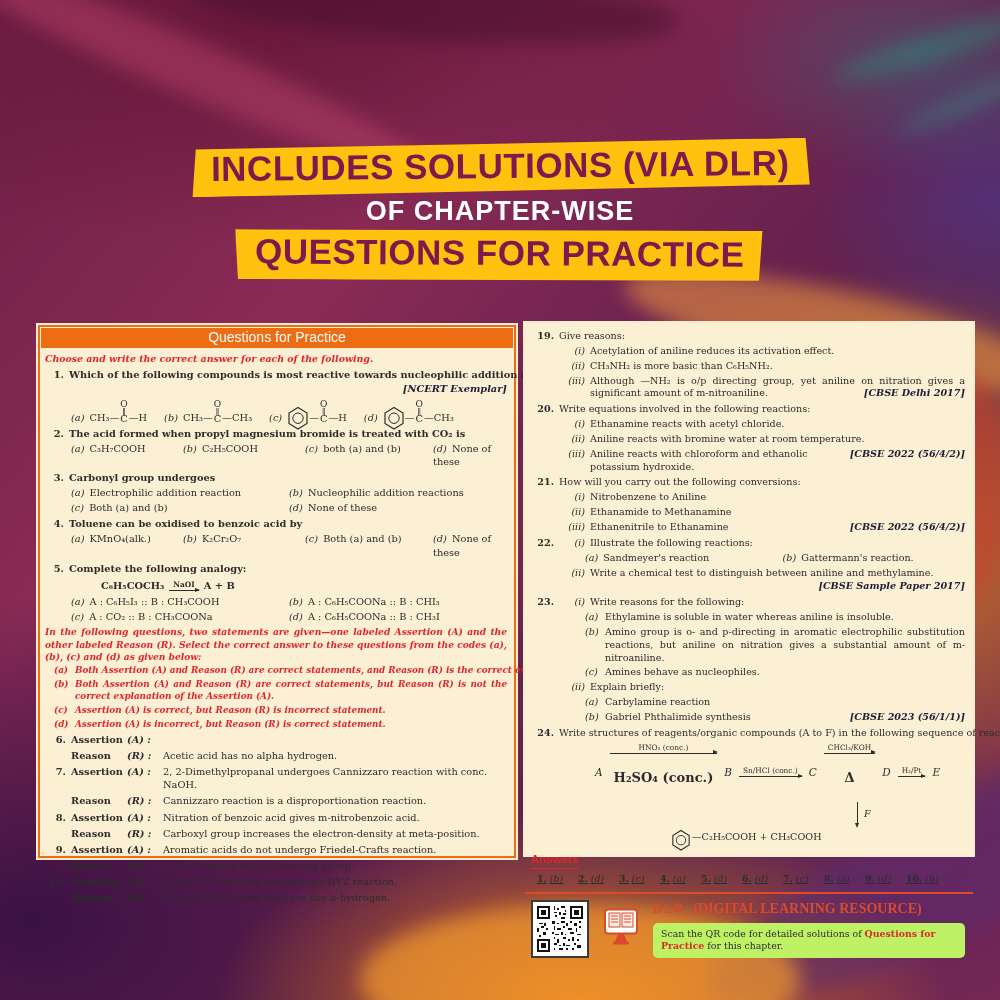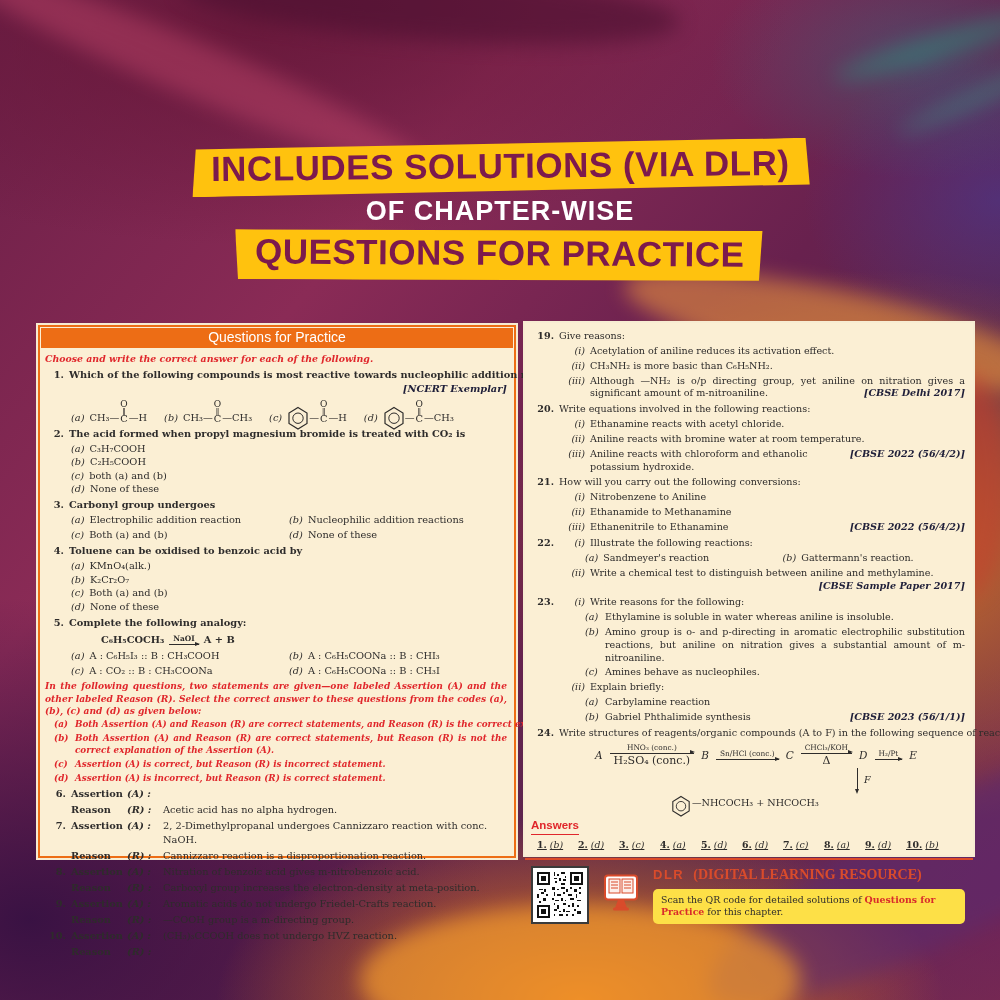--- a/index.html
+++ b/index.html
@@ -49,32 +49,32 @@
   .tagline{text-align:right;margin-top:0;}
   .tag{font-weight:bold;font-style:italic;color:#20203A;}
 
   .structrow{display:flex;align-items:flex-end;margin:4px 0 2px 2px;}
   .sopt{display:flex;align-items:flex-end;margin-right:17px;}
   .ol{font-style:italic;margin-right:5px;}
   .cc{display:inline-flex;flex-direction:column;align-items:center;line-height:1;margin:0 1px;}
   .cc .co{font-size:9px;} .cc .cd{font-size:8px;line-height:.72;} .cc .ck{font-size:9.8px;}
   .benz{margin-bottom:-6px;flex:none;}
 
-  .opt4{display:flex;margin-top:1.5px;padding-left:2px;flex-direction:column;}
+  .opt4{display:flex;margin-top:1.5px;padding-left:2px;}
   .opt4 .c1{width:112px;} .opt4 .c2{width:122px;} .opt4 .c3{width:128px;} .opt4 .c4{flex:1;}
   .opt2{display:flex;margin-top:1.5px;padding-left:2px;}
   .opt2 > div{width:50%;}
 
   .rxn{display:flex;align-items:center;font-weight:bold;padding-left:32px;margin:4px 0 2px;}
   .rxa{display:inline-flex;flex-direction:column;align-items:center;margin:0 5px;font-style:normal;}
   .rxa .at{font-size:7.4px;line-height:1.1;padding:0 4px;}
   .rxa .al{position:relative;height:1px;background:#2E2C2B;align-self:stretch;margin-top:1px;}
   .rxa .al::after{content:"";position:absolute;right:-1px;top:-2.5px;width:0;height:0;
     border-left:5px solid #2E2C2B;border-top:2.5px solid transparent;border-bottom:2.5px solid transparent;}
-  .rxa .ab{font-size:11px;line-height:1.1;padding:0 4px;margin-top:1px;}
+  .rxa .ab{font-size:13px;line-height:1.1;padding:16px 4px;margin-top:1px;font-weight:bold;}
 
   .arintro{font-size:9.1px;text-align:justify;margin-top:3px;line-height:1.35;}
   .code{display:flex;margin-top:2px;padding-left:9px;font-size:8.8px;line-height:1.35;}
   .code .cl{width:21px;flex:none;}
   .code .ct{flex:1;}
 
   .arow{display:flex;margin-top:2.5px;}
   .arow .an{width:21px;text-align:right;padding-right:5px;font-weight:bold;flex:none;}
   .arow .aw{width:56px;font-weight:bold;flex:none;}
   .arow .at2{width:36px;font-weight:bold;font-style:italic;flex:none;}
@@ -116,21 +116,21 @@
 
   .dlr-rule{border-top:2px solid #DE4B28;margin:6px -8px 0 -6px;}
   .dlr{display:flex;align-items:center;margin-top:6px;gap:9px;}
   .qrbox{width:54px;height:54px;border:2px solid #3A3A3A;background:#fff;flex:none;
     display:flex;align-items:center;justify-content:center;}
   .dlricon{flex:none;width:46px;text-align:center;}
   .dlr-right{flex:1;}
   .dlr-trow{display:flex;align-items:baseline;gap:9px;}
   .dlr-t{font-family:"Liberation Sans","DejaVu Sans",sans-serif;font-weight:bold;color:#D94B2B;font-size:13px;letter-spacing:1.5px;}
   .dlr-s{font-family:Liberation Serif, serif;font-weight:bold;color:#D94B2B;font-size:14px;}
-  .dlr-scan{background:#fde047;border-radius:5px;padding:5px 8px;font-size:9.4px;margin-top:4px;}
+  .dlr-scan{background:#bef264;border-radius:5px;padding:5px 8px;font-size:9.4px;margin-top:4px;}
   .dlr-scan .hl2{color:#D92B2B;font-weight:bold;}
 </style>
 </head>
 <body>
 
 <div class="stage">
   <div>
     <div class="streak s1"></div>
     <div class="streak s2"></div>
     <div class="streak s3"></div>
@@ -344,20 +344,21 @@
         <div class="arow">
             <span class="an">10.</span>
             <span class="aw">Assertion</span>
             <span class="at2">(A) :</span>
             <span class="ax">(CH₃)₃CCOOH does not undergo HVZ reaction.</span>
           </div>
         <div class="arow">
             <span class="an"></span>
             <span class="aw">Reason</span>
             <span class="at2">(R) :</span>
+            <span class="ax">(CH₃)₃CCOOH does not have any α-hydrogen.</span>
           </div>
       </div>
 
     </div>
   </section>
 
   <section class="page page-right">
 
     <div class="rq">
       <span class="rqnum">19.</span>
@@ -501,21 +502,21 @@
       </div>
       <div class="varrwrap">
         <span class="varr"></span>
         <span class="vlab">F</span>
       </div>
       <div class="productrow">
         <svg class="benz" width="20" height="22" viewBox="0 0 22 24" style="margin-bottom:-5px;">
             <polygon points="11,1.5 20,7 20,17.5 11,23 2,17.5 2,7" fill="none" stroke="#2E2C2B" stroke-width="1.2"></polygon>
             <circle cx="11" cy="12.2" r="5.2" fill="none" stroke="#2E2C2B" stroke-width="1"></circle>
           </svg>
-        <span class="ptxt">—NHCOCH₃ + NHCOCH₃</span>
+        <span class="ptxt">—C₂H₅COOH + CH₃COOH</span>
       </div>
     </div>
 
     <div class="answers">
       <span class="ans-title">Answers</span>
       <div class="ans-row">
         <span class="ans-item"><span class="ann">1.</span><span class="anv">(b)</span></span>
         <span class="ans-item"><span class="ann">2.</span><span class="anv">(d)</span></span>
         <span class="ans-item"><span class="ann">3.</span><span class="anv">(c)</span></span>
         <span class="ans-item"><span class="ann">4.</span><span class="anv">(a)</span></span>

